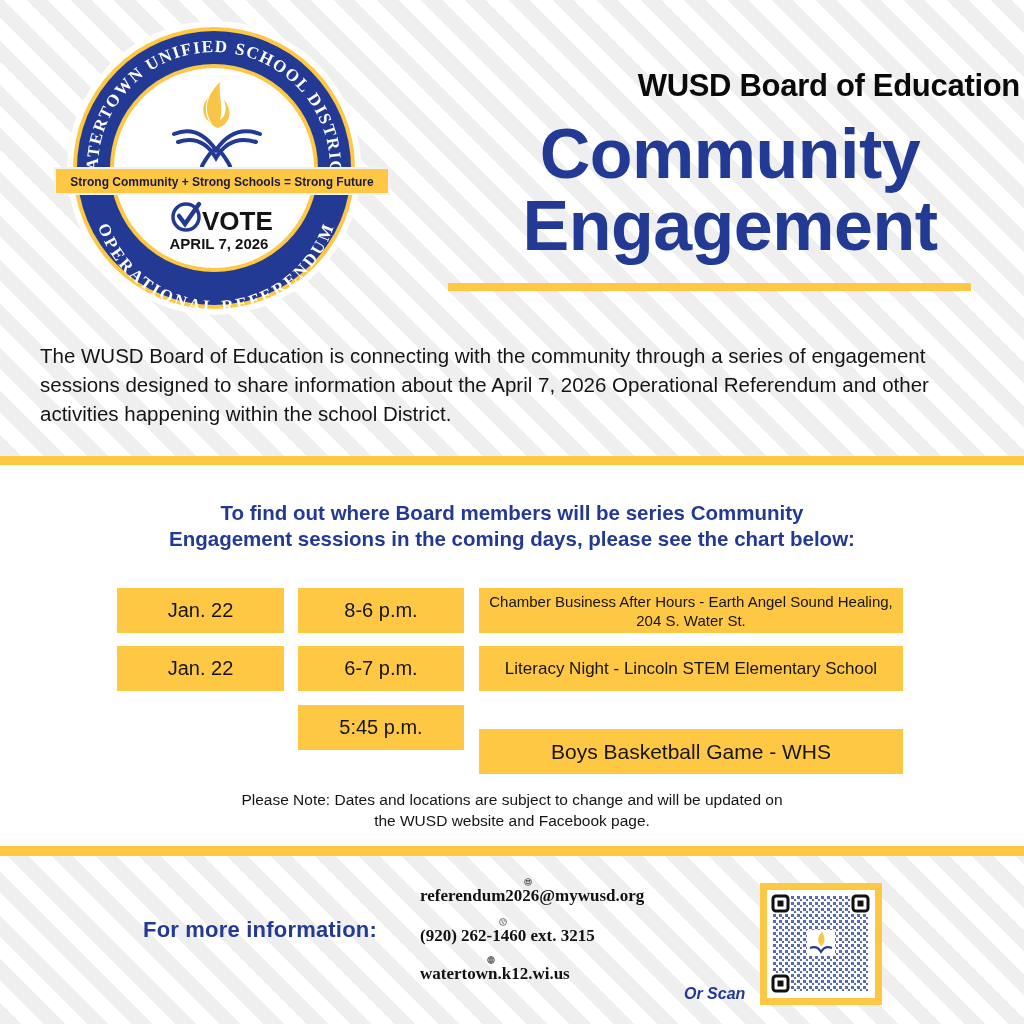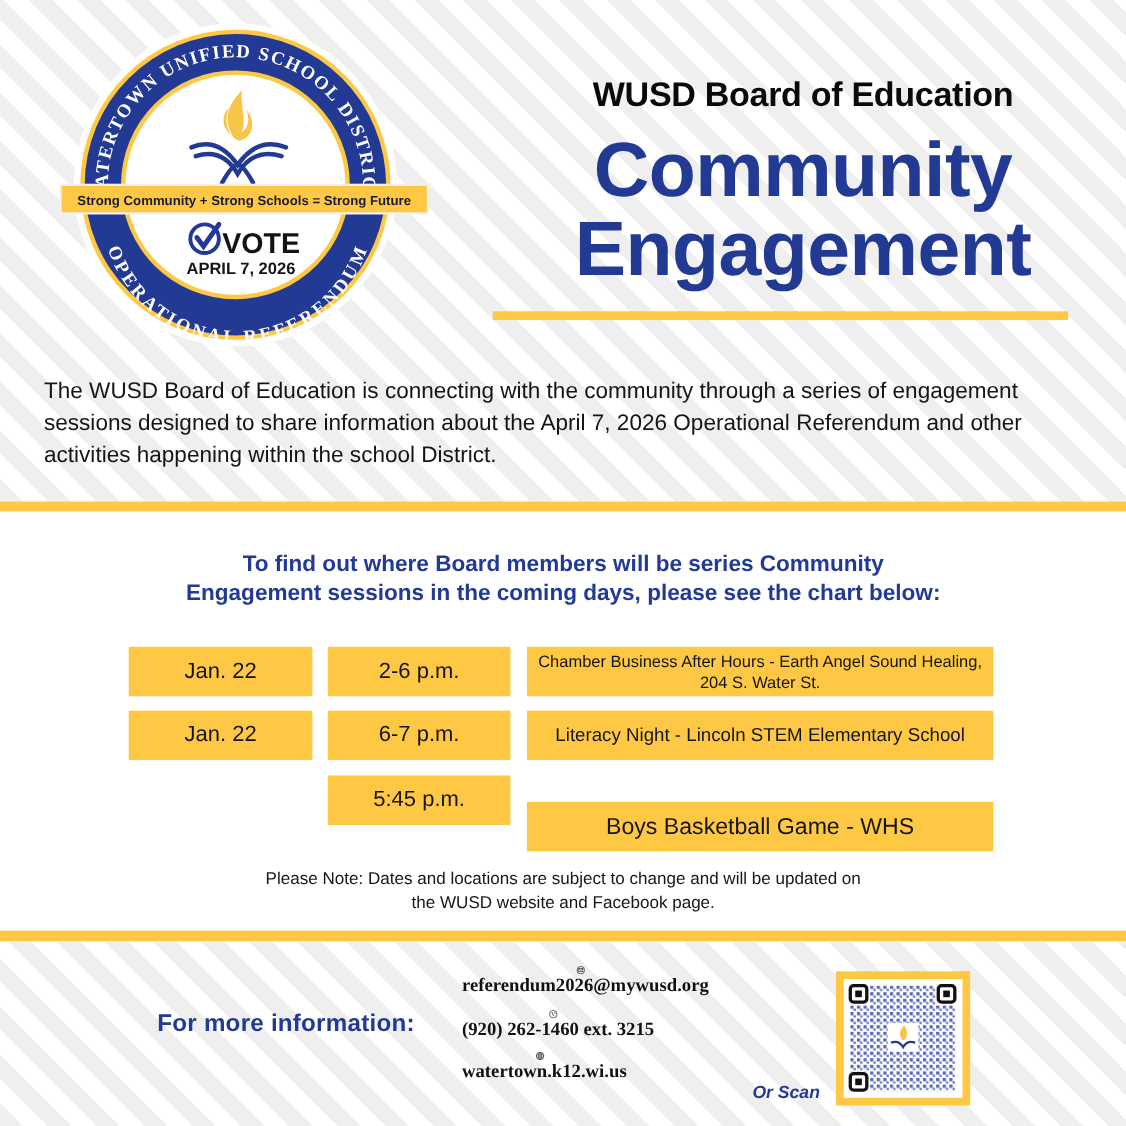--- a/index.html
+++ b/index.html
@@ -20,21 +20,21 @@
   .stripes.bottom { top: 856px; height: 168px; }
   .white-band { position: absolute; left: 0; top: 465px; width: 1024px; height: 381px; background: #fff; }
   .ybar { position: absolute; left: 0; width: 1024px; height: 10px; background: #ffc844; }
 
   
   .badge { position: absolute; left: 52px; top: 20px; width: 340px; height: 300px; }
   .badge svg { position: absolute; left: 0; top: 0; }
 
   
   .hdr-sub {
-    position: absolute; left: 440px; top: 68px; width: 580px; text-align: center;
+    position: absolute; left: 440px; top: 68px; width: 580px; text-align: right;
     font-weight: 700; font-size: 31px; color: #0a0a0a; letter-spacing: -0.3px;
   }
   .hdr-title {
     position: absolute; left: 430px; top: 118px; width: 600px; text-align: center;
     font-weight: 700; font-size: 70px; line-height: 72px; color: #233a95; letter-spacing: -0.5px;
   }
   .hdr-underline { position: absolute; left: 448px; top: 283px; width: 523px; height: 8px; background: #ffc844; }
 
   .intro {
     position: absolute; left: 40px; top: 341px; width: 944px; text-align: left;
@@ -143,21 +143,21 @@
 
 <p class="intro">The WUSD Board of Education is connecting with the community through a series of engagement sessions designed to share information about the April 7, 2026 Operational Referendum and other activities happening within the school District.</p>
 
 <div class="cta">
   <div>To find out where Board members will be series Community</div>
   <div>Engagement sessions in the coming days, please see the chart below:</div>
 </div>
 
 <div class="sched-row" style="top:588px">
   <div class="cell date">Jan. 22</div>
-  <div class="cell time">2-6 p.m.</div>
+  <div class="cell time">8-6 p.m.</div>
   <div class="cell loc small">Chamber Business After Hours - Earth Angel Sound Healing, 204 S. Water St.</div>
 </div>
 <div class="sched-row" style="top:646px">
   <div class="cell date">Jan. 22</div>
   <div class="cell time">6-7 p.m.</div>
   <div class="cell loc">Literacy Night - Lincoln STEM Elementary School</div>
 </div>
 <div class="sched-row" style="top:705px">
   <div class="cell time">5:45 p.m.</div>
   <div class="cell loc big">Boys Basketball Game - WHS</div>

